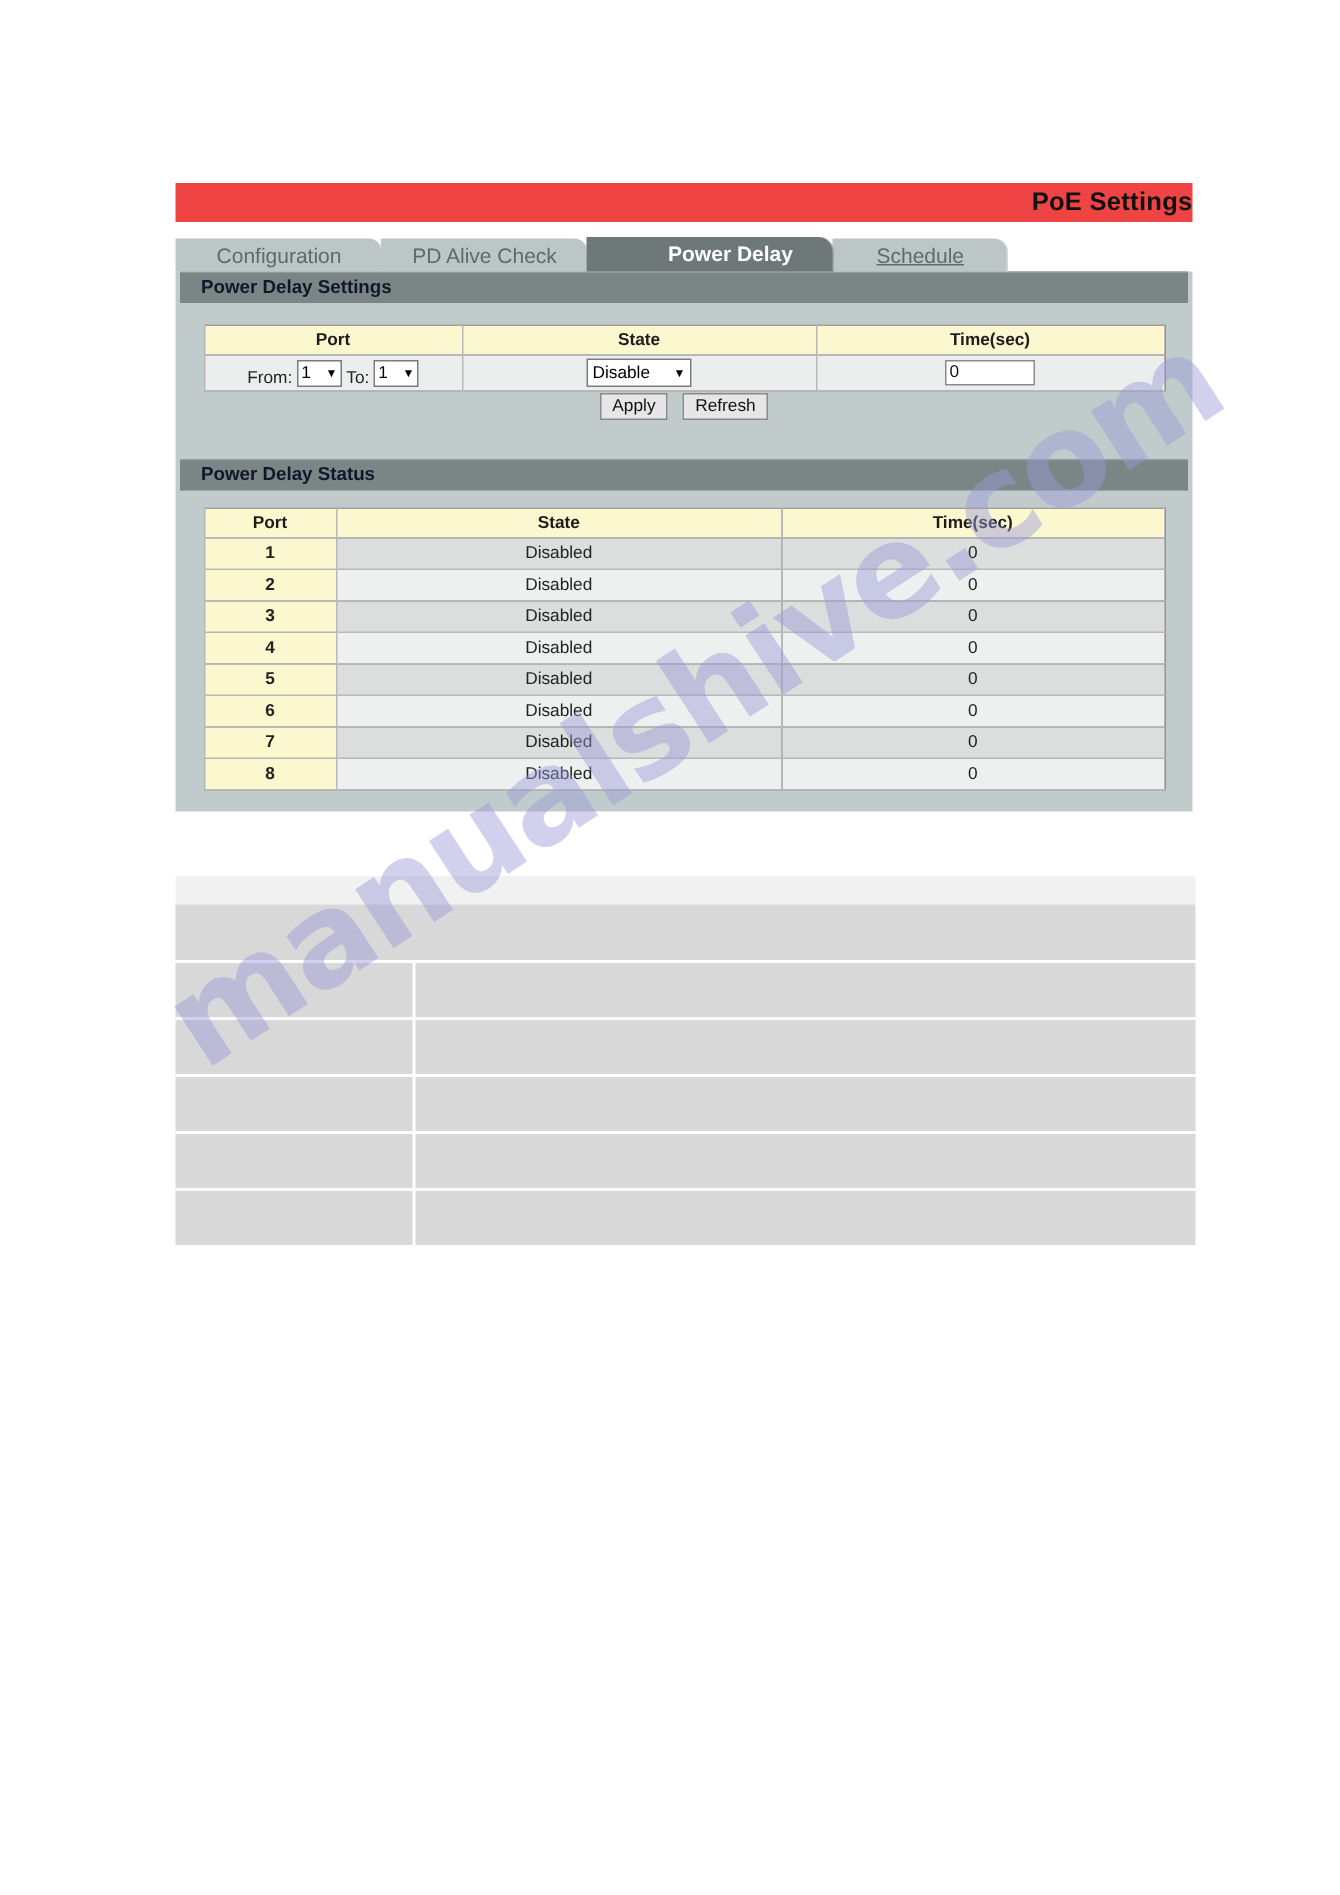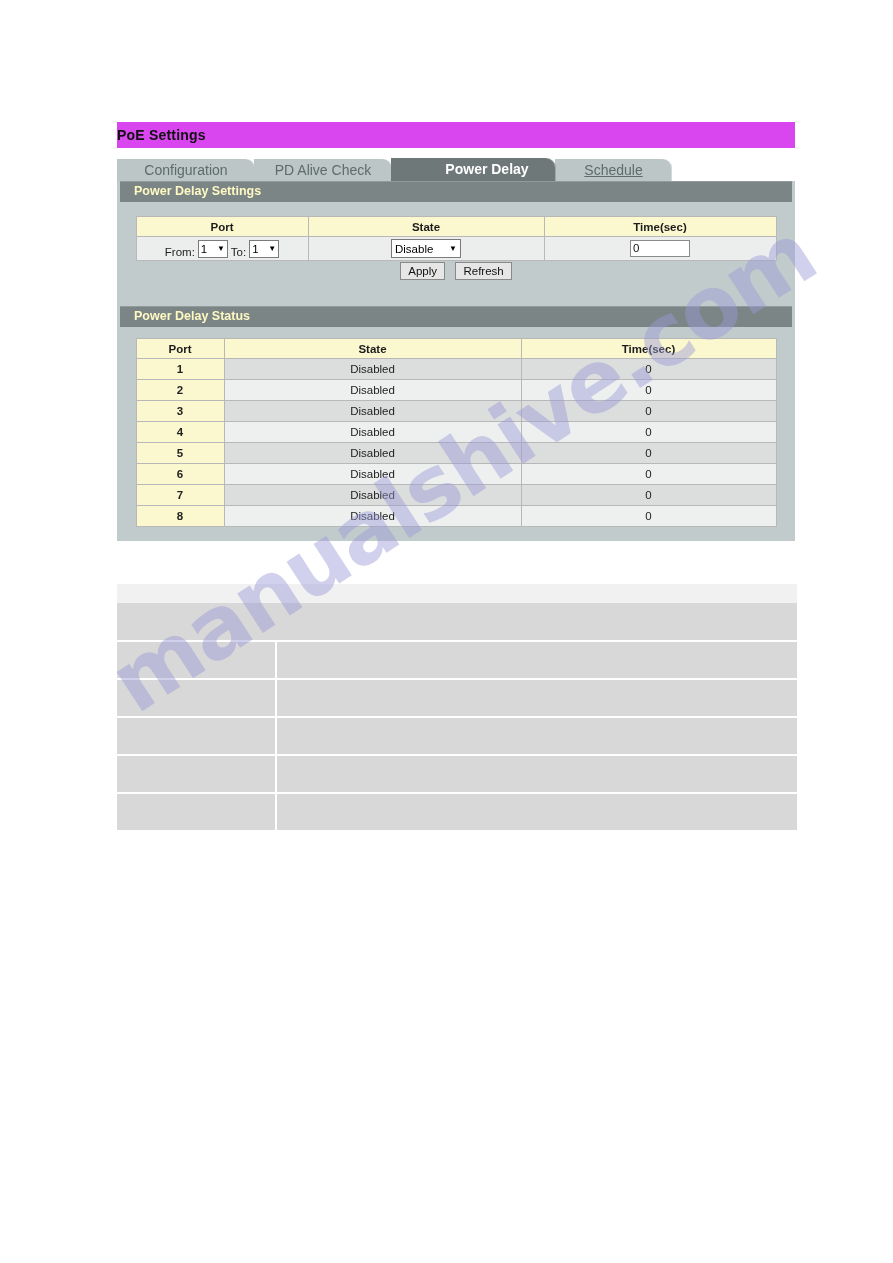--- a/index.html
+++ b/index.html
@@ -44,25 +44,25 @@
   
   #page {
     position: absolute;
     left: 117px;
     top: 122px;
     width: 678px;
   }
 
   
   .title-bar {
-    background: #d946ef;
+    background: #ef4444;
     height: 26px;
     line-height: 26px;
-    text-align: left;
-    font-size: 14px;
+    text-align: right;
+    font-size: 17px;
     font-weight: 700;
     color: #111;
     letter-spacing: 0.2px;
   }
 
   
   .tab-strip {
     height: 24px;
     margin-top: 9px;
     position: relative;
@@ -96,21 +96,21 @@
   }
 
   
   .panel {
     background: #c2cbcb;
     padding: 0 0 14px 0;
   }
 
   .section-head {
     background: #7b8585;
-    color: #fef9c3;
+    color: #0f172a;
     font-size: 12.5px;
     font-weight: 700;
     height: 21px;
     line-height: 21px;
     padding-left: 14px;
     margin: 0 3px;
     box-shadow: inset 0 1px 0 rgba(255,255,255,0.18);
   }
   .section-head.second { margin-top: 26px; }
 

